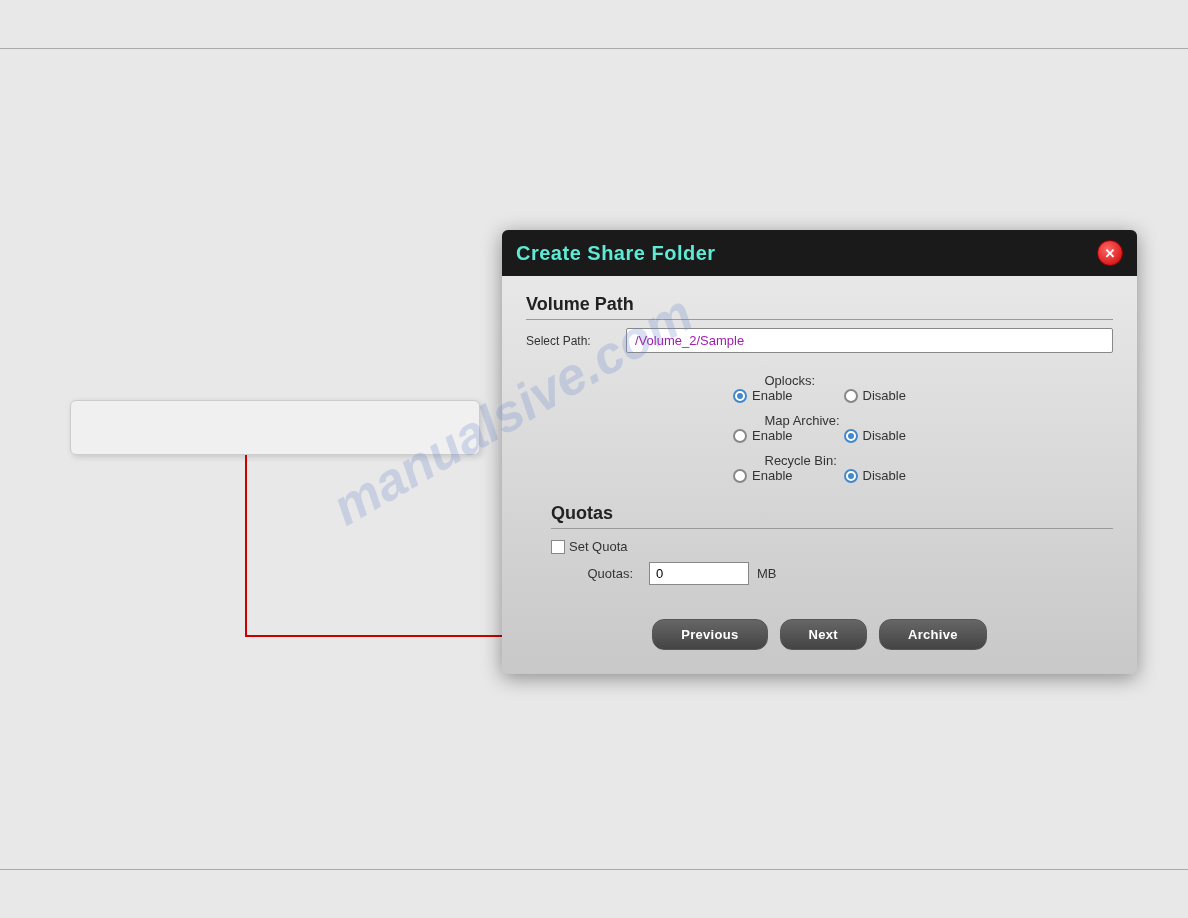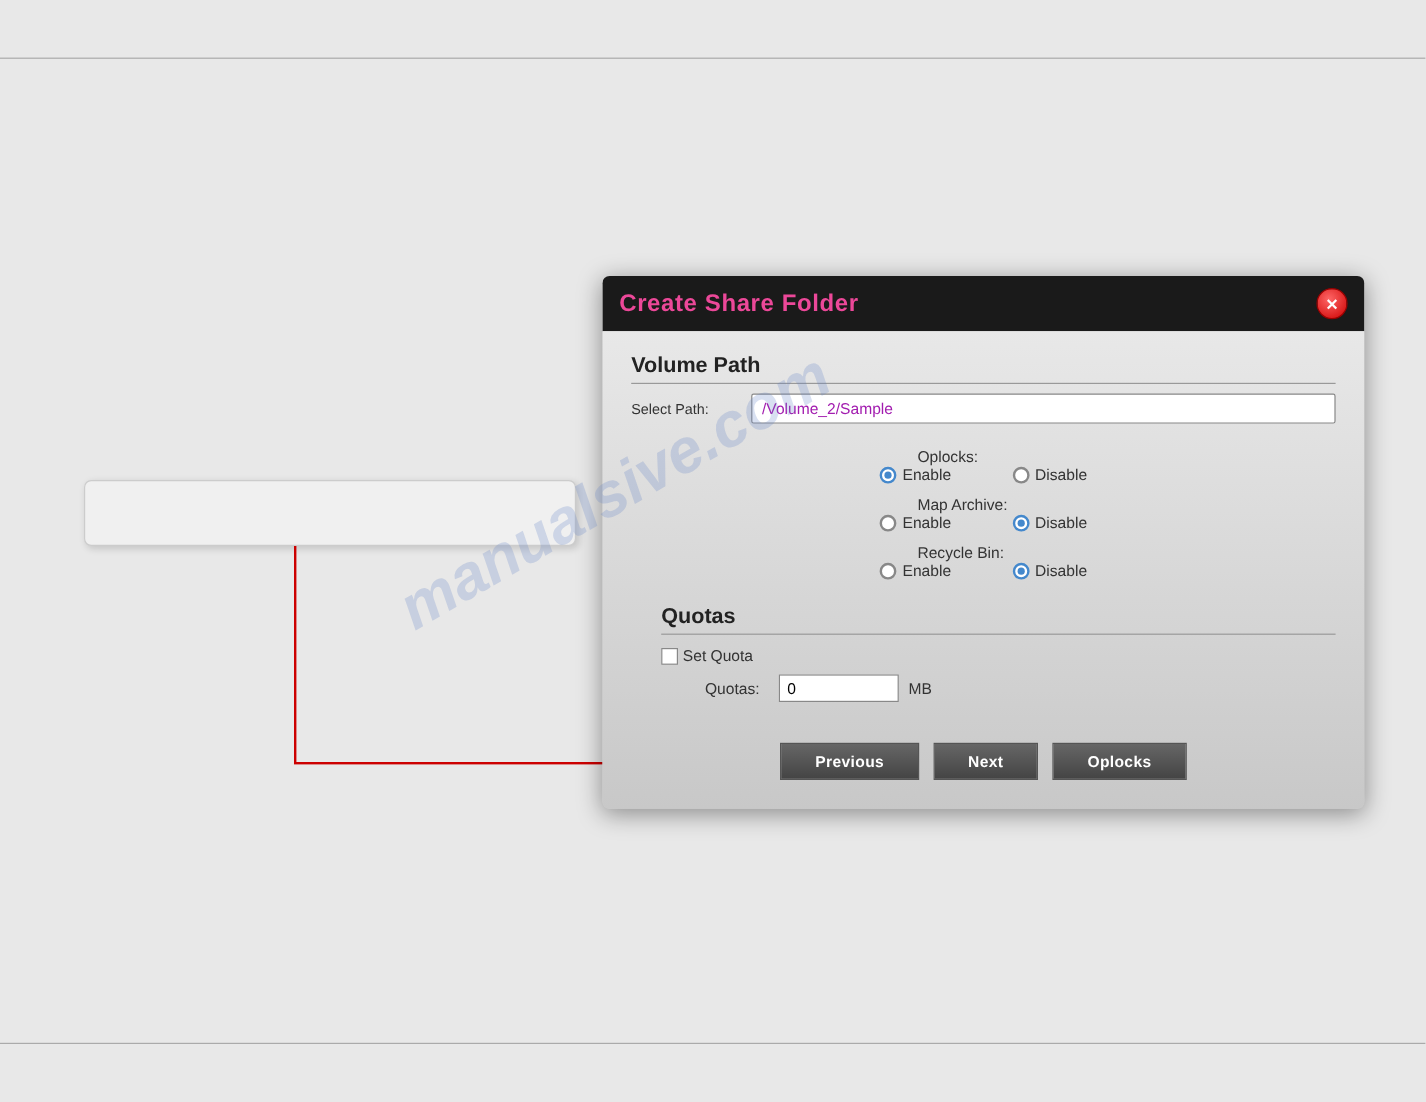--- a/index.html
+++ b/index.html
@@ -104,21 +104,21 @@
 
     
     .dialog-titlebar {
       background: #1a1a1a;
       display: flex;
       align-items: center;
       justify-content: space-between;
       padding: 10px 14px;
     }
     .dialog-title {
-      color: #ec4899;
+      color: #5eead4;
       font-size: 20px;
       font-weight: bold;
       letter-spacing: 0.5px;
     }
     .close-btn {
       width: 26px;
       height: 26px;
       background: radial-gradient(circle at 40% 35%, #ff6666, #cc0000);
       border-radius: 50%;
       display: flex;
@@ -275,21 +275,21 @@
 
     
     .button-bar {
       display: flex;
       justify-content: center;
       gap: 12px;
       padding: 14px 0 4px 0;
     }
     .dialog-btn {
       padding: 7px 28px;
-      border-radius: 0;
+      border-radius: 12px;
       border: 1px solid #555;
       background: linear-gradient(to bottom, #666, #444);
       color: #fff;
       font-size: 13px;
       font-weight: bold;
       cursor: pointer;
       letter-spacing: 0.3px;
     }
   </style>
 </head>
@@ -388,17 +388,17 @@
       <div class="quota-input-row">
         <span class="quota-input-label">Quotas:</span>
         <input class="quota-input" type="text" value="0" style="">
         <span class="quota-unit">MB</span>
       </div>
     </div>
 
     <div class="button-bar">
       <button class="dialog-btn">Previous</button>
       <button class="dialog-btn">Next</button>
-      <button class="dialog-btn">Oplocks</button>
+      <button class="dialog-btn">Archive</button>
     </div>
 
   </div>
 </div>
 
 </body></html>

